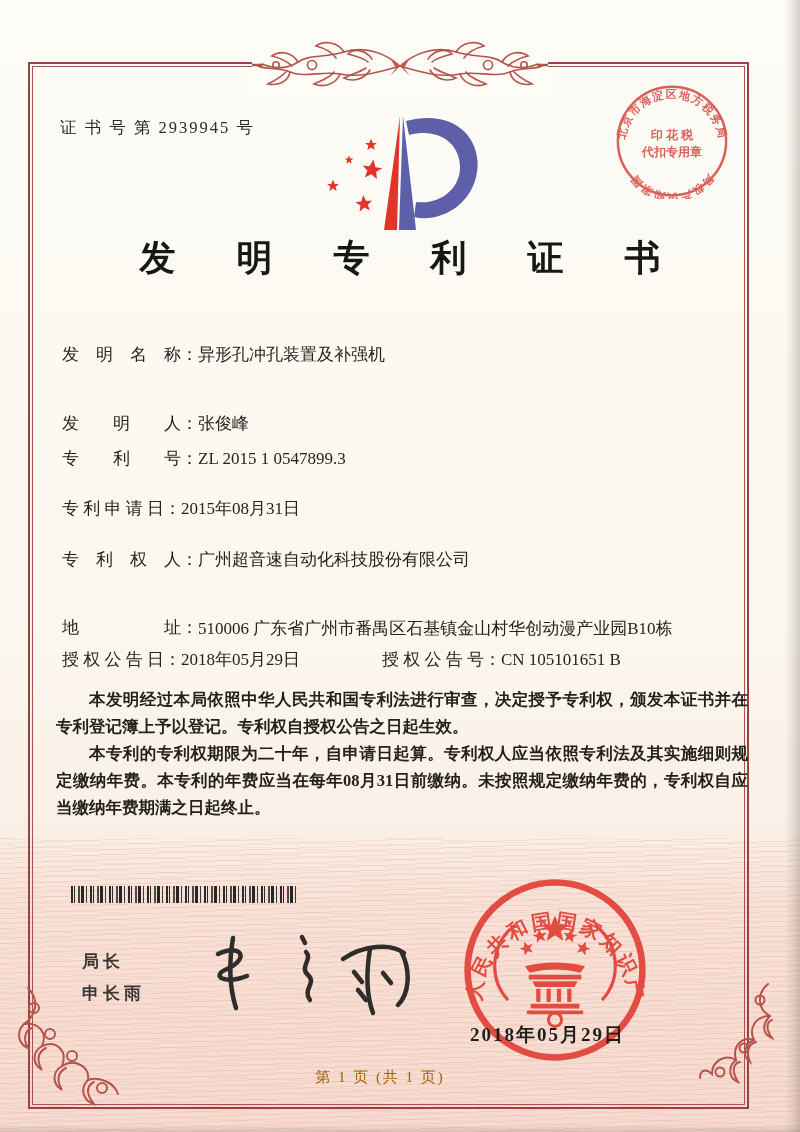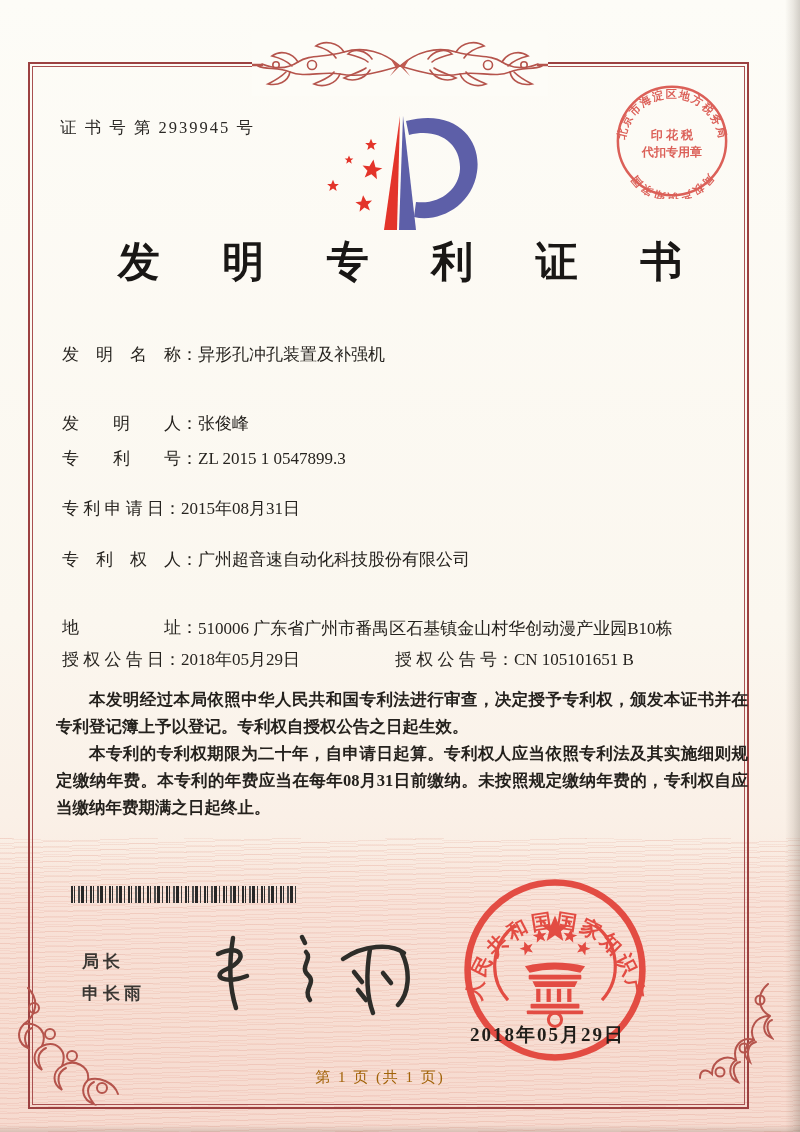--- a/index.html
+++ b/index.html
@@ -38,29 +38,29 @@
     background:#fdfcf7; display:flex; align-items:center; justify-content:center; z-index:3; }
   .ornament-corner { position:absolute; z-index:3; }
   .ornament-bl { left:14px; top:986px; width:110px; height:126px; }
   .ornament-br { left:698px; top:982px; width:76px; height:112px; }
 
   
   .cert-no { position:absolute; left:60px; top:117px; font-size:16.5px; letter-spacing:2px; color:#2b2926; }
   .logo { position:absolute; left:318px; top:112px; width:168px; height:126px; }
   .revenue-stamp { position:absolute; left:614px; top:83px; width:116px; height:116px; z-index:4; opacity:.92; }
   .title { position:absolute; left:0; width:800px; top:234px; text-align:center;
-    font-size:42px; font-weight:600; letter-spacing:26px; text-indent:26px; color:#191715; }
+    font-size:36px; font-weight:600; letter-spacing:26px; text-indent:26px; color:#191715; }
 
   
   .fields { position:absolute; left:62px; top:0; width:690px; font-size:17px; }
   .frow { position:absolute; left:0; white-space:nowrap; }
   .frow .flabel { color:#26231f; }
   .frow .fvalue { color:#26231f; }
   .addr-value { display:inline-block; white-space:normal; width:492px; vertical-align:top; line-height:26px; }
-  .pair2 { position:absolute; left:320px; top:0;margin-left:13px; }
+  .pair2 { position:absolute; left:320px; top:0; }
 
   
   .body-text { position:absolute; left:56px; top:686px; width:692px;
     font-size:16.5px; line-height:27px; text-align:justify; color:#24211d;font-weight:bold; }
   .body-text p { text-indent:2em; }
 
   
   .barcode { position:absolute; left:71px; top:886px; width:225px; height:17px; z-index:2;
     background:repeating-linear-gradient(90deg,
       #2b2b2b 0 2px, rgba(0,0,0,0) 2px 3px,

